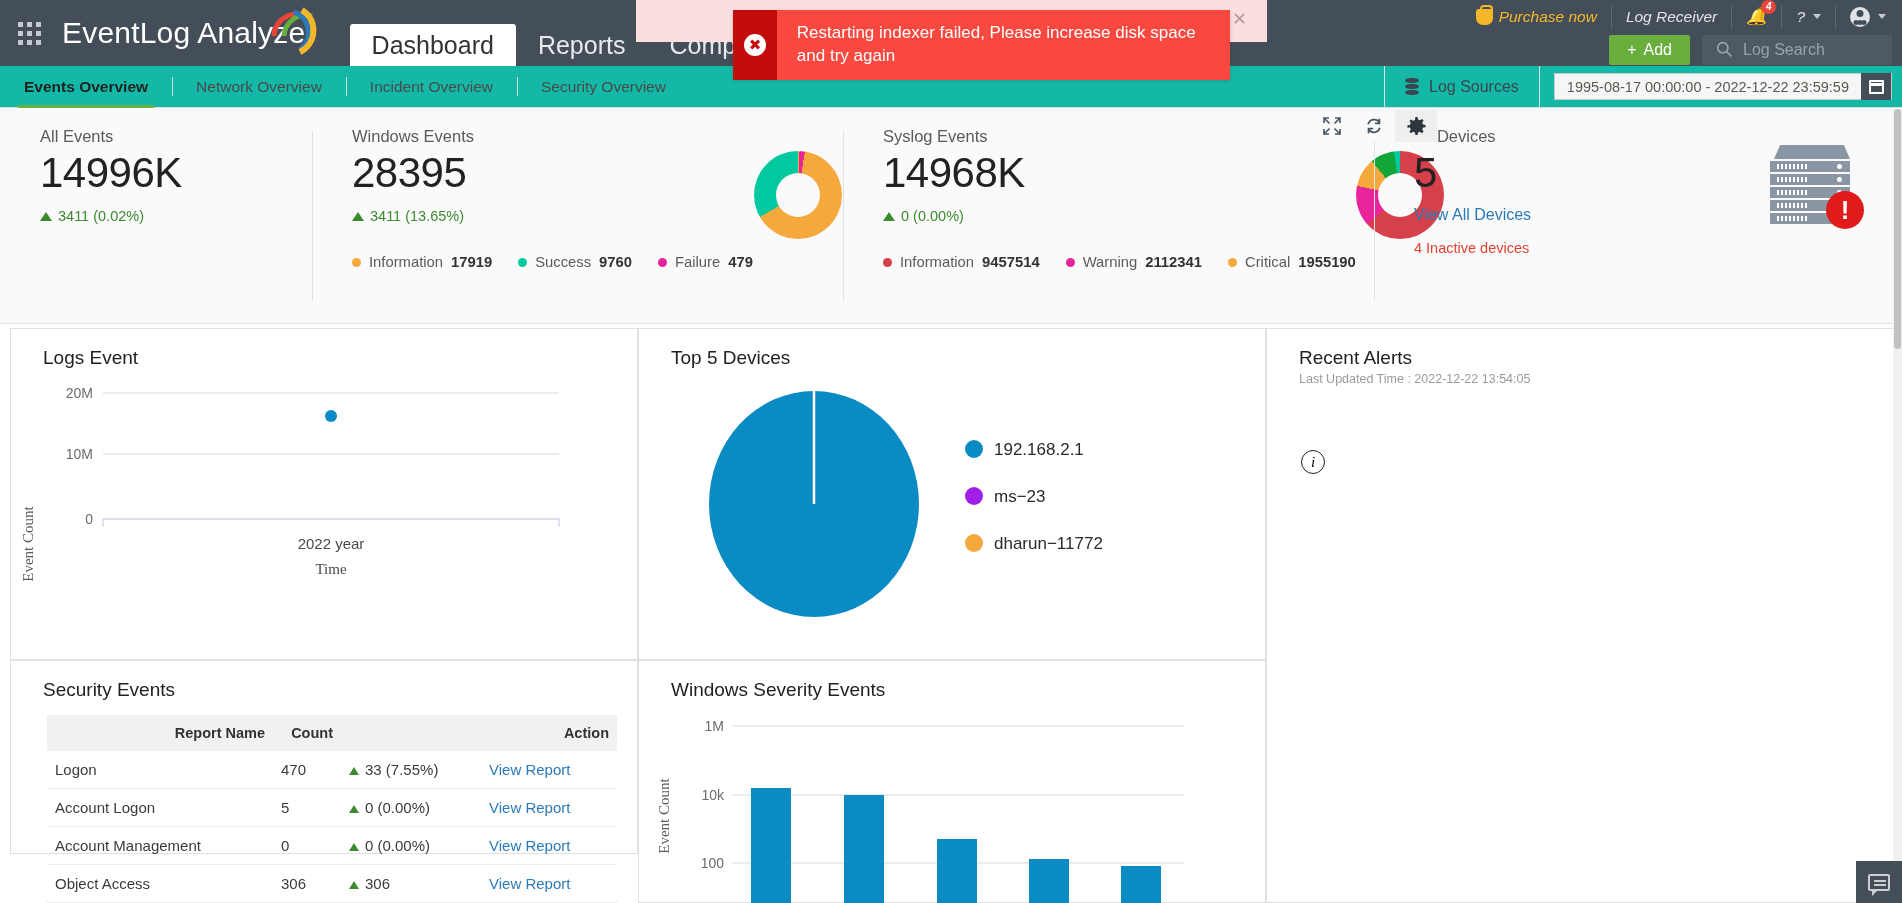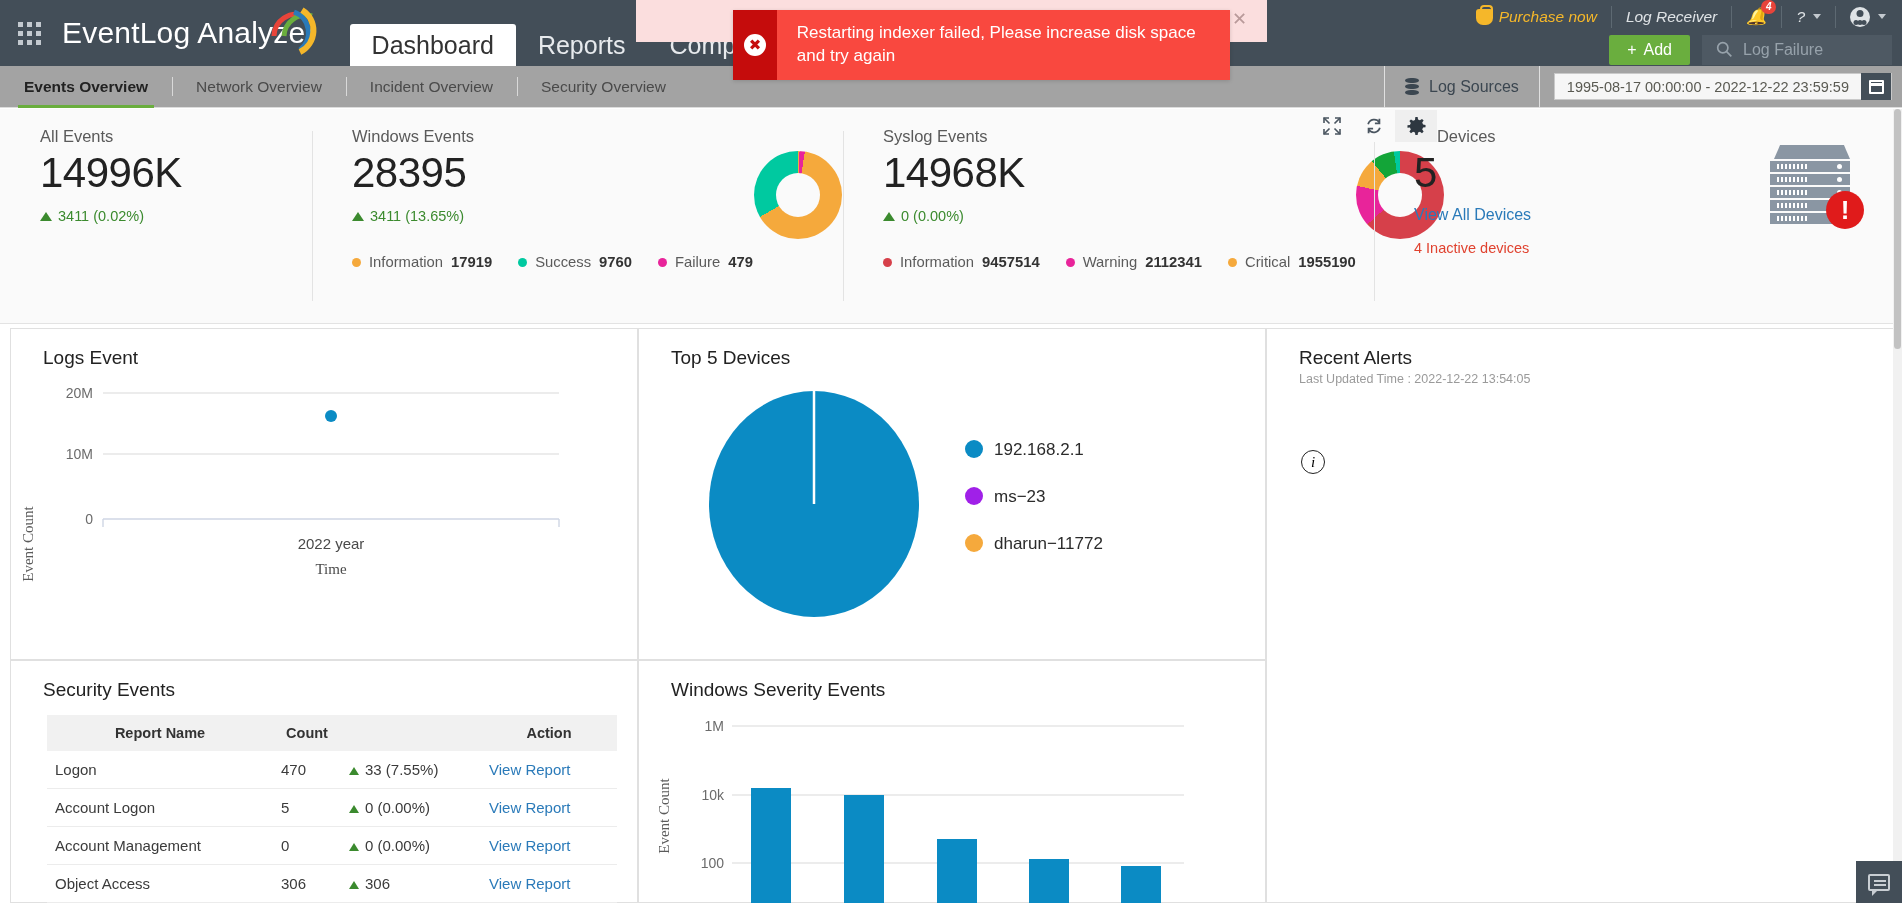--- a/index.html
+++ b/index.html
@@ -91,21 +91,21 @@
   .searchbox {
     display: flex; align-items: center; gap: 10px; background: #4e5963;
     height: 30px; padding: 0 14px; margin-left: 12px; min-width: 190px;
     cursor: text;
   }
   .searchbox .ph { color: #97a2ab; font-size: 16px; }
 
   
   .subtabs {
     position: absolute; top: 66px; left: 0; width: 1902px; height: 42px;
-    background: #a3a3a3; border-bottom: 1px solid #dcdcdc; display: flex; align-items: center;
+    background: #14b8a6; border-bottom: 1px solid #dcdcdc; display: flex; align-items: center;
   }
   .subtabs .st {
     font-size: 15.5px; color: #4a4a4a; padding: 0 24px; height: 42px;
     line-height: 42px; cursor: pointer; position: relative; white-space: nowrap;
   }
   .subtabs .st + .st::before {
     content:""; position:absolute; left:0; top:11px; height:19px; width:1px; background:#d9d9d9;
   }
   .subtabs .st.active { font-weight: bold; color: #222; }
   .subtabs .st.active::after {
@@ -228,41 +228,41 @@
   .grid { position: absolute; top: 328px; left: 0; width: 1902px; height: 575px; }
   .card {
     position: absolute; background: #fff; border: 1px solid #e0e0e0;
   }
   .card-title { font-size: 19px; color: #222; padding: 18px 0 0 32px; }
   .card-sub { font-size: 12.5px; color: #9a9a9a; padding: 3px 0 0 32px; }
 
   .c-logstrend { left: 10px; top: 0; width: 628px; height: 332px; }
   .c-top5 { left: 638px; top: 0; width: 628px; height: 332px; }
   .c-recent { left: 1266px; top: 0; width: 722px; height: 575px; }
-  .c-secevents { left: 10px; top: 332px; width: 628px; height: 243px; }
+  .c-secevents { left: 10px; top: 332px; width: 628px; height: 194px; }
   .c-winsev { left: 638px; top: 332px; width: 628px; height: 243px; }
 
   .alerts-tools { position: absolute; top: 16px; right: 20px; display: flex; gap: 16px; color: #3c3c3c; }
   .alerts-tools div { cursor: pointer; font-size: 17px; line-height: 1; }
 
   .alert-item { display: flex; gap: 16px; padding: 64px 40px 0 34px; align-items: flex-start; }
   .alert-i-ic {
     width: 24px; height: 24px; border-radius: 50%; border: 1.6px solid #222;
     display: flex; align-items: center; justify-content: center;
     font-size: 15px; font-style: italic; font-family: "Liberation Serif", serif; flex: none;
   }
   .alert-txt { font-size: 19px; font-weight: bold; color: #1a1a1a; line-height: 1.37; }
 
   
   .chart { display: block; }
 
   
   table.sec { width: 570px; margin: 14px 0 0 36px; border-collapse: collapse; }
   table.sec th {
-    background: #f1f1f1; text-align: center; font-size: 14.5px; color: #333;
+    background: #f1f1f1; text-align: right; font-size: 14.5px; color: #333;
     padding: 10px 8px; font-weight: bold;
   }
   table.sec td {
     font-size: 15px; color: #3b3b3b; padding: 10px 8px; border-bottom: 1px solid #ececec;
   }
   table.sec td.num { width: 68px; }
   table.sec td.delta { width: 140px; }
   table.sec td a { color: #2a7ab9; text-decoration: none; cursor: pointer; }
   .tri-sm {
     width: 0; height: 0; border-left: 5px solid transparent; border-right: 5px solid transparent;
@@ -352,21 +352,21 @@
     <div class="topright-row2">
       <button class="btn-add">
         <span>+</span>
         <span>Add</span>
       </button>
       <div class="searchbox">
         <svg width="17" height="17" viewBox="0 0 20 20">
           <circle cx="8" cy="8" r="6" stroke="#97a2ab" stroke-width="2" fill="none"></circle>
           <line x1="12.5" y1="12.5" x2="18" y2="18" stroke="#97a2ab" stroke-width="2"></line>
         </svg>
-        <span class="ph">Log Failure</span>
+        <span class="ph">Log Search</span>
       </div>
     </div>
   </div>
 </div>
 
 <div class="subtabs">
   <div class="st active">Events Overview</div>
   <div class="st">Network Overview</div>
   <div class="st">Incident Overview</div>
   <div class="st">Security Overview</div>

